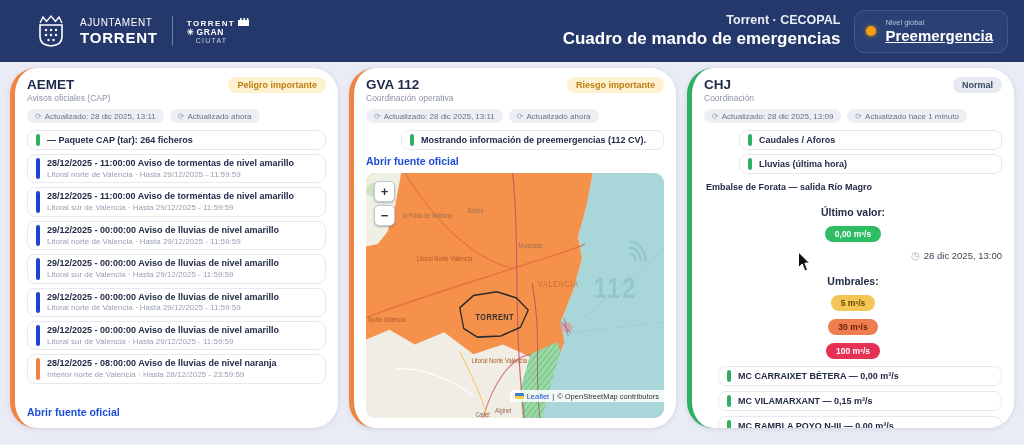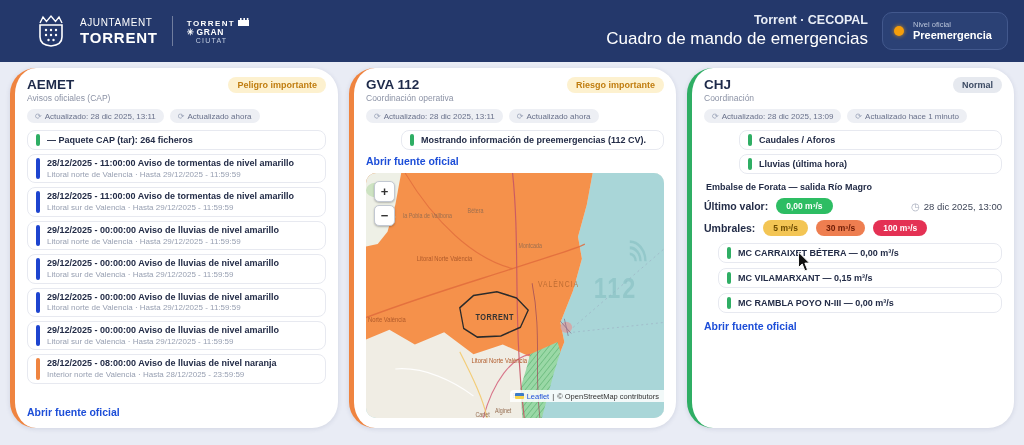--- a/index.html
+++ b/index.html
@@ -15,26 +15,26 @@
   .brand-text .l1 { font-size:10px; letter-spacing:.6px; }
   .brand-text .l2 { font-size:15px; font-weight:bold; letter-spacing:.8px; margin-top:2px; }
   .brand-divider { width:1px; height:30px; background:rgba(255,255,255,.35); }
   .brand2 { color:#fff; line-height:1.15; display:flex; flex-direction:column; align-items:flex-start; }
   .brand2 .t { font-size:8px; font-weight:bold; letter-spacing:1.4px; display:flex; gap:3px; align-items:flex-end; }
   .brand2 .g { font-size:8.5px; font-weight:bold; letter-spacing:.6px; display:flex; gap:2px; align-items:center; }
   .brand2 .c { font-size:7px; color:#c4cfe2; letter-spacing:1.2px; margin-left:9px; }
   .head-right { margin-left:auto; display:flex; align-items:center; gap:14px; }
   .head-titles { text-align:right; color:#fff; line-height:1.25; }
   .head-titles .small { font-size:12.5px; font-weight:bold; color:#e8edf6; }
-  .head-titles .big { font-size:17px; font-weight:normal; }
+  .head-titles .big { font-size:17px; font-weight:bold; }
   .global-level { background:#2b4175; border:1px solid #42588d; border-radius:10px; padding:7px 14px 7px 11px; display:flex; align-items:center; gap:9px; min-width:126px; }
   .global-dot { width:10px; height:10px; border-radius:50%; background:#f59e0b; box-shadow:0 0 4px rgba(245,158,11,.8); }
   .global-texts { line-height:1.2; }
   .global-label { font-size:7.5px; color:#b9c4da; }
-  .global-value { font-size:11px; font-weight:bold; color:#fff; }
+  .global-value { font-size:15px; font-weight:bold; color:#fff;text-decoration:underline; }
 
   
   .main { display:flex; gap:11px; padding:6px 10px 0; height:366px; align-items:stretch; }
   .card { background:#fff; border-radius:26px; border-left:5px solid #ef8440; box-shadow:0 1px 5px rgba(30,40,90,.12); padding:9px 12px 10px; display:flex; flex-direction:column; height:360px; overflow:hidden; }
   .card.green-border { border-left-color:#2fae64; }
   .card.aemet { width:328px; }
   .card.gva { width:327px; }
   .card.chj { flex:1; }
 
   .card-head { display:flex; justify-content:space-between; align-items:flex-start; }
@@ -55,21 +55,21 @@
   .c-green { background:#2fae64; } .c-blue { background:#1d44cf; } .c-orange { background:#ef8440; }
   .item-texts { line-height:1.2; }
   .item-title { font-size:9px; font-weight:bold; color:#232c47; }
   .item-meta { font-size:8px; color:#98a0b2; margin-top:1px; }
 
   .link { color:#1d4ed8; font-weight:bold; font-size:10.5px; margin-top:7px; cursor:pointer; }
   .link.tight { margin-top:5px; }
 
   
   .station-name { font-size:9px; font-weight:bold; color:#232c47; margin:8px 2px 0; }
-  .row { display:flex; align-items:center; gap:8px; margin-top:6px; }
+  .row { display:flex; align-items:center; gap:8px; margin-top:14px;flex-direction:column; }
   .row-label { font-size:10.5px; font-weight:bold; color:#232c47; }
   .pill { font-size:8.5px; font-weight:bold; padding:3px 10px; border-radius:10px; white-space:nowrap; }
   .pill-green { background:#2dbd63; color:#fff; }
   .pill.c-yellow { background:#f3c554; color:#6b4a00; }
   .pill.c-orange { background:#ee7e50; color:#6e1d06; }
   .pill.c-red { background:#e43154; color:#fff; }
   .ts { margin-left:auto; font-size:9.5px; color:#3f4658; display:flex; gap:4px; align-items:center; }
   .ts .ico { color:#a8aebd; font-size:10px; }
   .gauges { margin:7px 0 0 14px; display:flex; flex-direction:column; gap:5px; }
 
@@ -128,21 +128,21 @@
     </div>
 
     <div class="head-right">
       <div class="head-titles">
         <div class="small">Torrent · CECOPAL</div>
         <div class="big">Cuadro de mando de emergencias</div>
       </div>
       <div class="global-level">
         <span class="global-dot"></span>
         <span class="global-texts">
-          <div class="global-label">Nivel oficial</div>
+          <div class="global-label">Nivel global</div>
           <div class="global-value">Preemergencia</div>
         </span>
       </div>
     </div>
   </div>
 
   <div class="main">
 
     <div class="card aemet">
       <div class="card-head">

